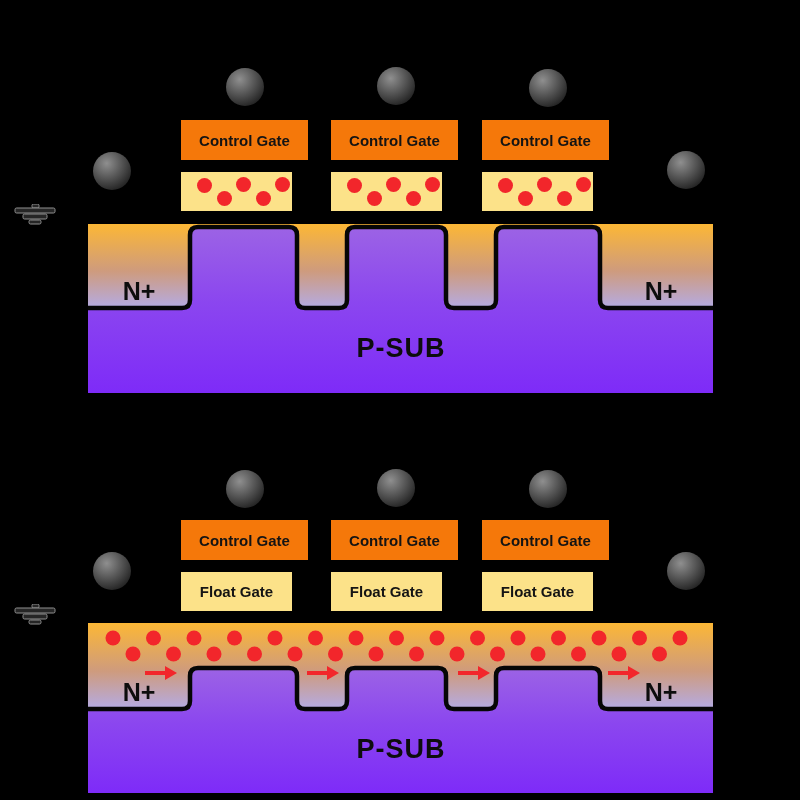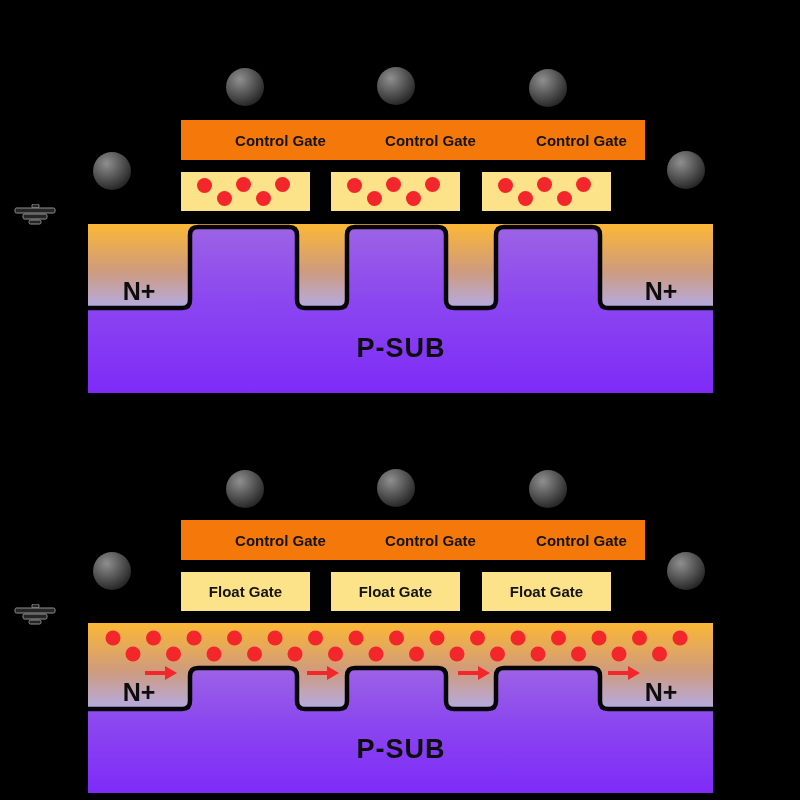--- a/index.html
+++ b/index.html
@@ -4,24 +4,24 @@
 <style>
   html,body{margin:0;padding:0;background:#000;}
   #stage{
     position:relative;width:800px;height:800px;overflow:hidden;
     background:var(--bg,#000);
     font-family:"Liberation Sans",sans-serif;
   }
   .cg{
     position:absolute;width:127px;height:40px;background:var(--control_gate,#F5780A);
     display:flex;align-items:center;justify-content:center;
-    font-weight:bold;font-size:15px;color:var(--text,#141414);padding-left:36px;
+    font-weight:bold;font-size:15px;color:var(--text,#141414);
   }
   .fg{
-    position:absolute;width:129px;height:39px;background:var(--float_gate,#FCE289);
+    position:absolute;width:111px;height:39px;background:var(--float_gate,#FCE289);
     display:flex;align-items:center;justify-content:center;
     font-weight:bold;font-size:15px;color:var(--text,#141414);
   }
   .fg-dots{position:absolute;left:0;top:0;width:100%;height:100%;}
   .electron{
     position:absolute;width:15px;height:15px;border-radius:50%;
     background:var(--electron,#F2262B);
   }
   .sphere{
     position:absolute;width:38px;height:38px;border-radius:50%;

